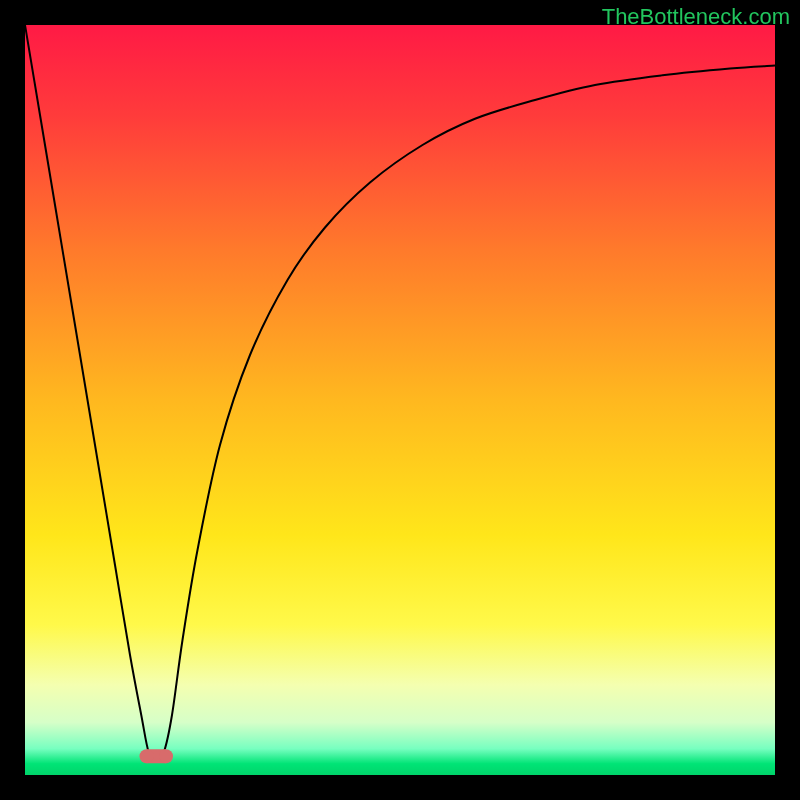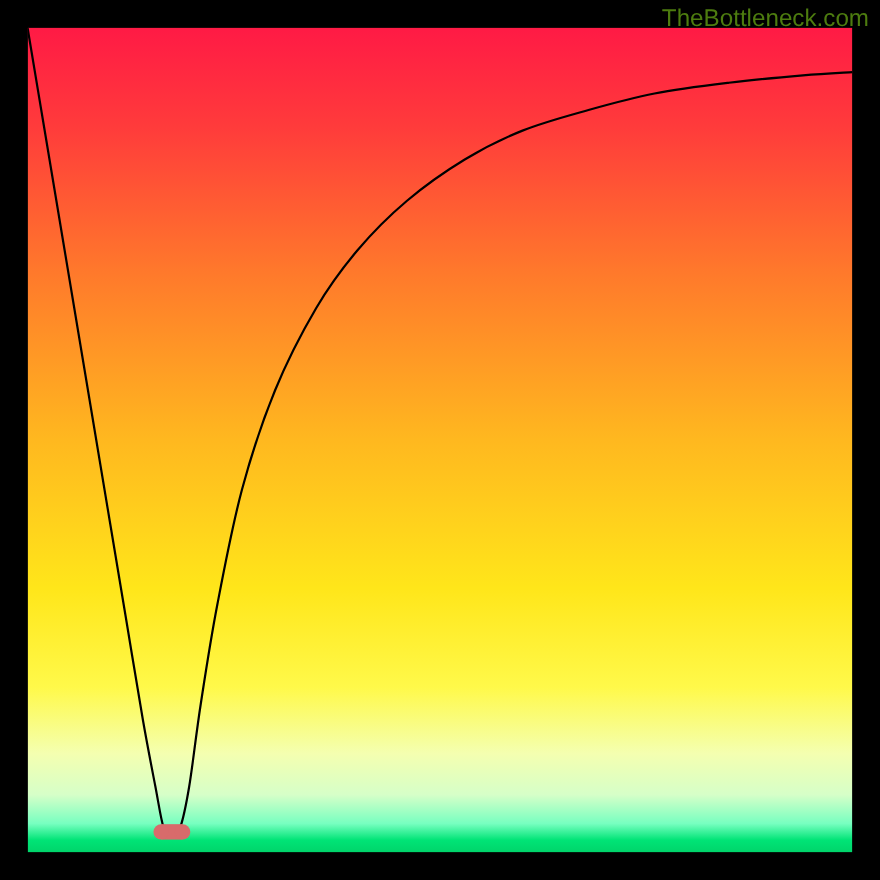--- a/index.html
+++ b/index.html
@@ -24,21 +24,21 @@
     left: 25px;
     top: 25px;
     width: 750px;
     height: 750px;
     overflow: hidden;
   }
   .watermark {
     position: absolute;
     top: 4px;
     right: 10px;
-    color: #4d7c0f;
+    color: #22c55e;
     font-size: 22px;
     font-weight: 400;
     z-index: 50;
     font-family: Arial, sans-serif;
   }
   svg {
     display: block;
   }
 </style>
 </head>

